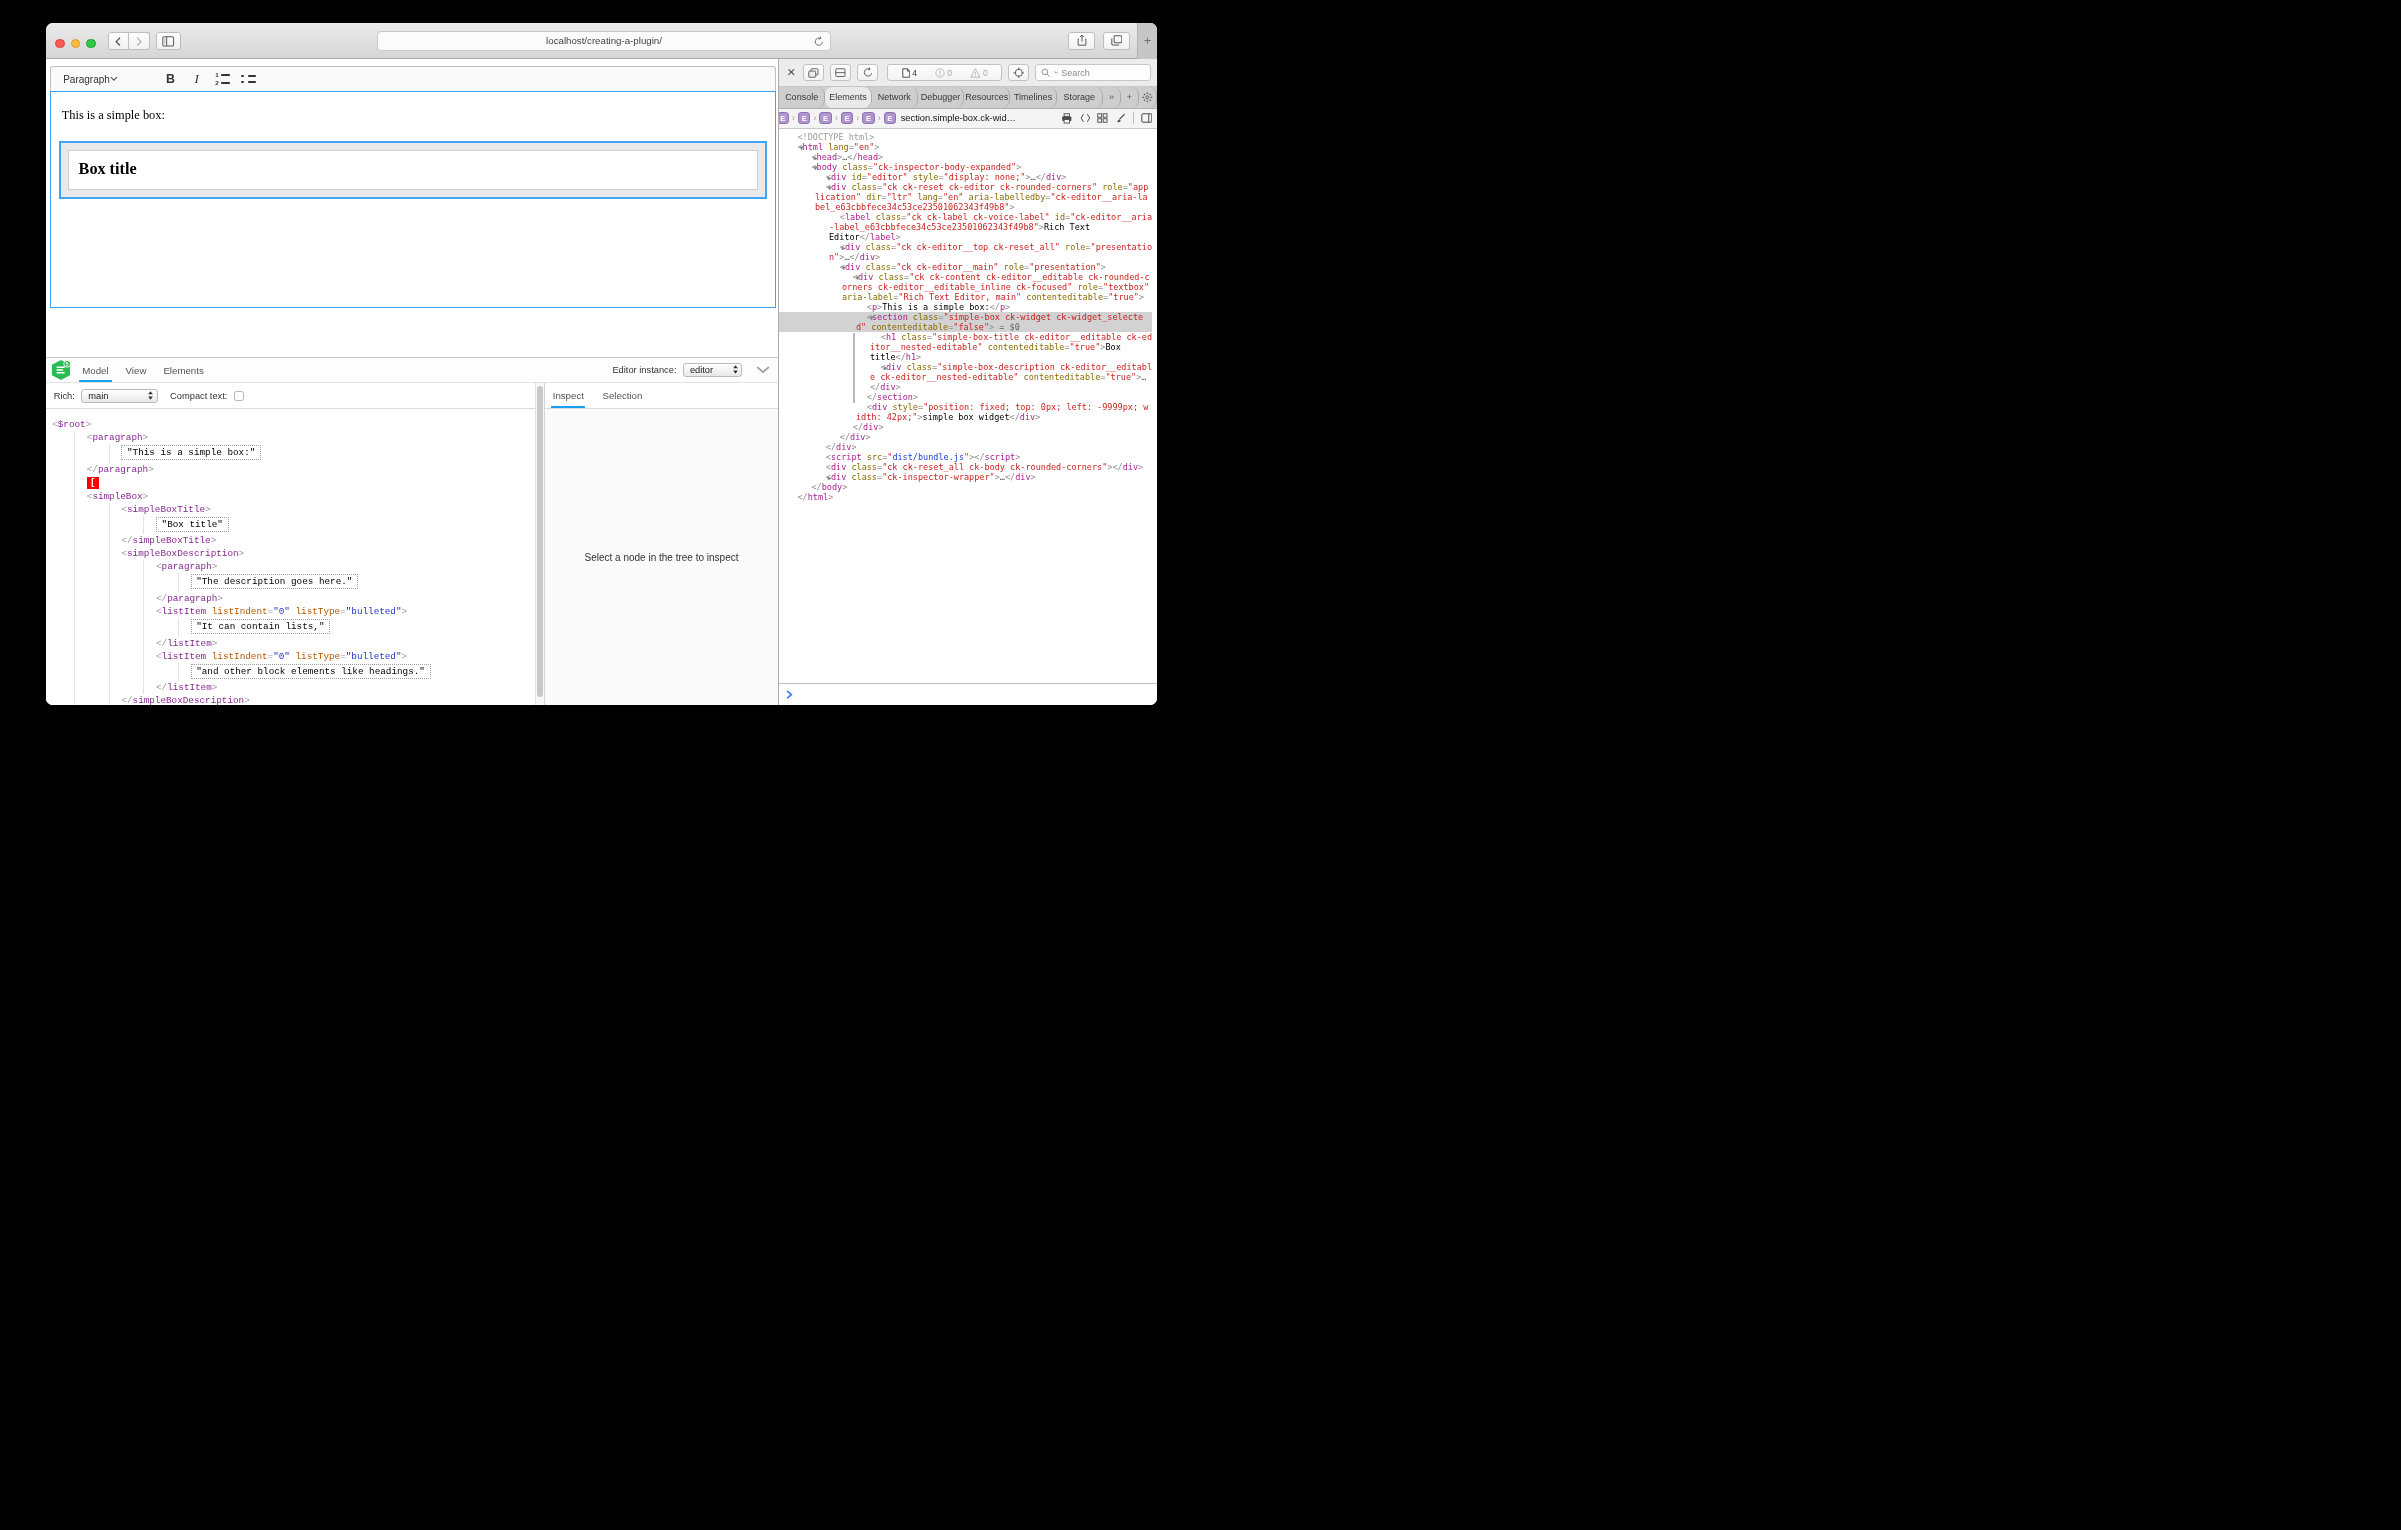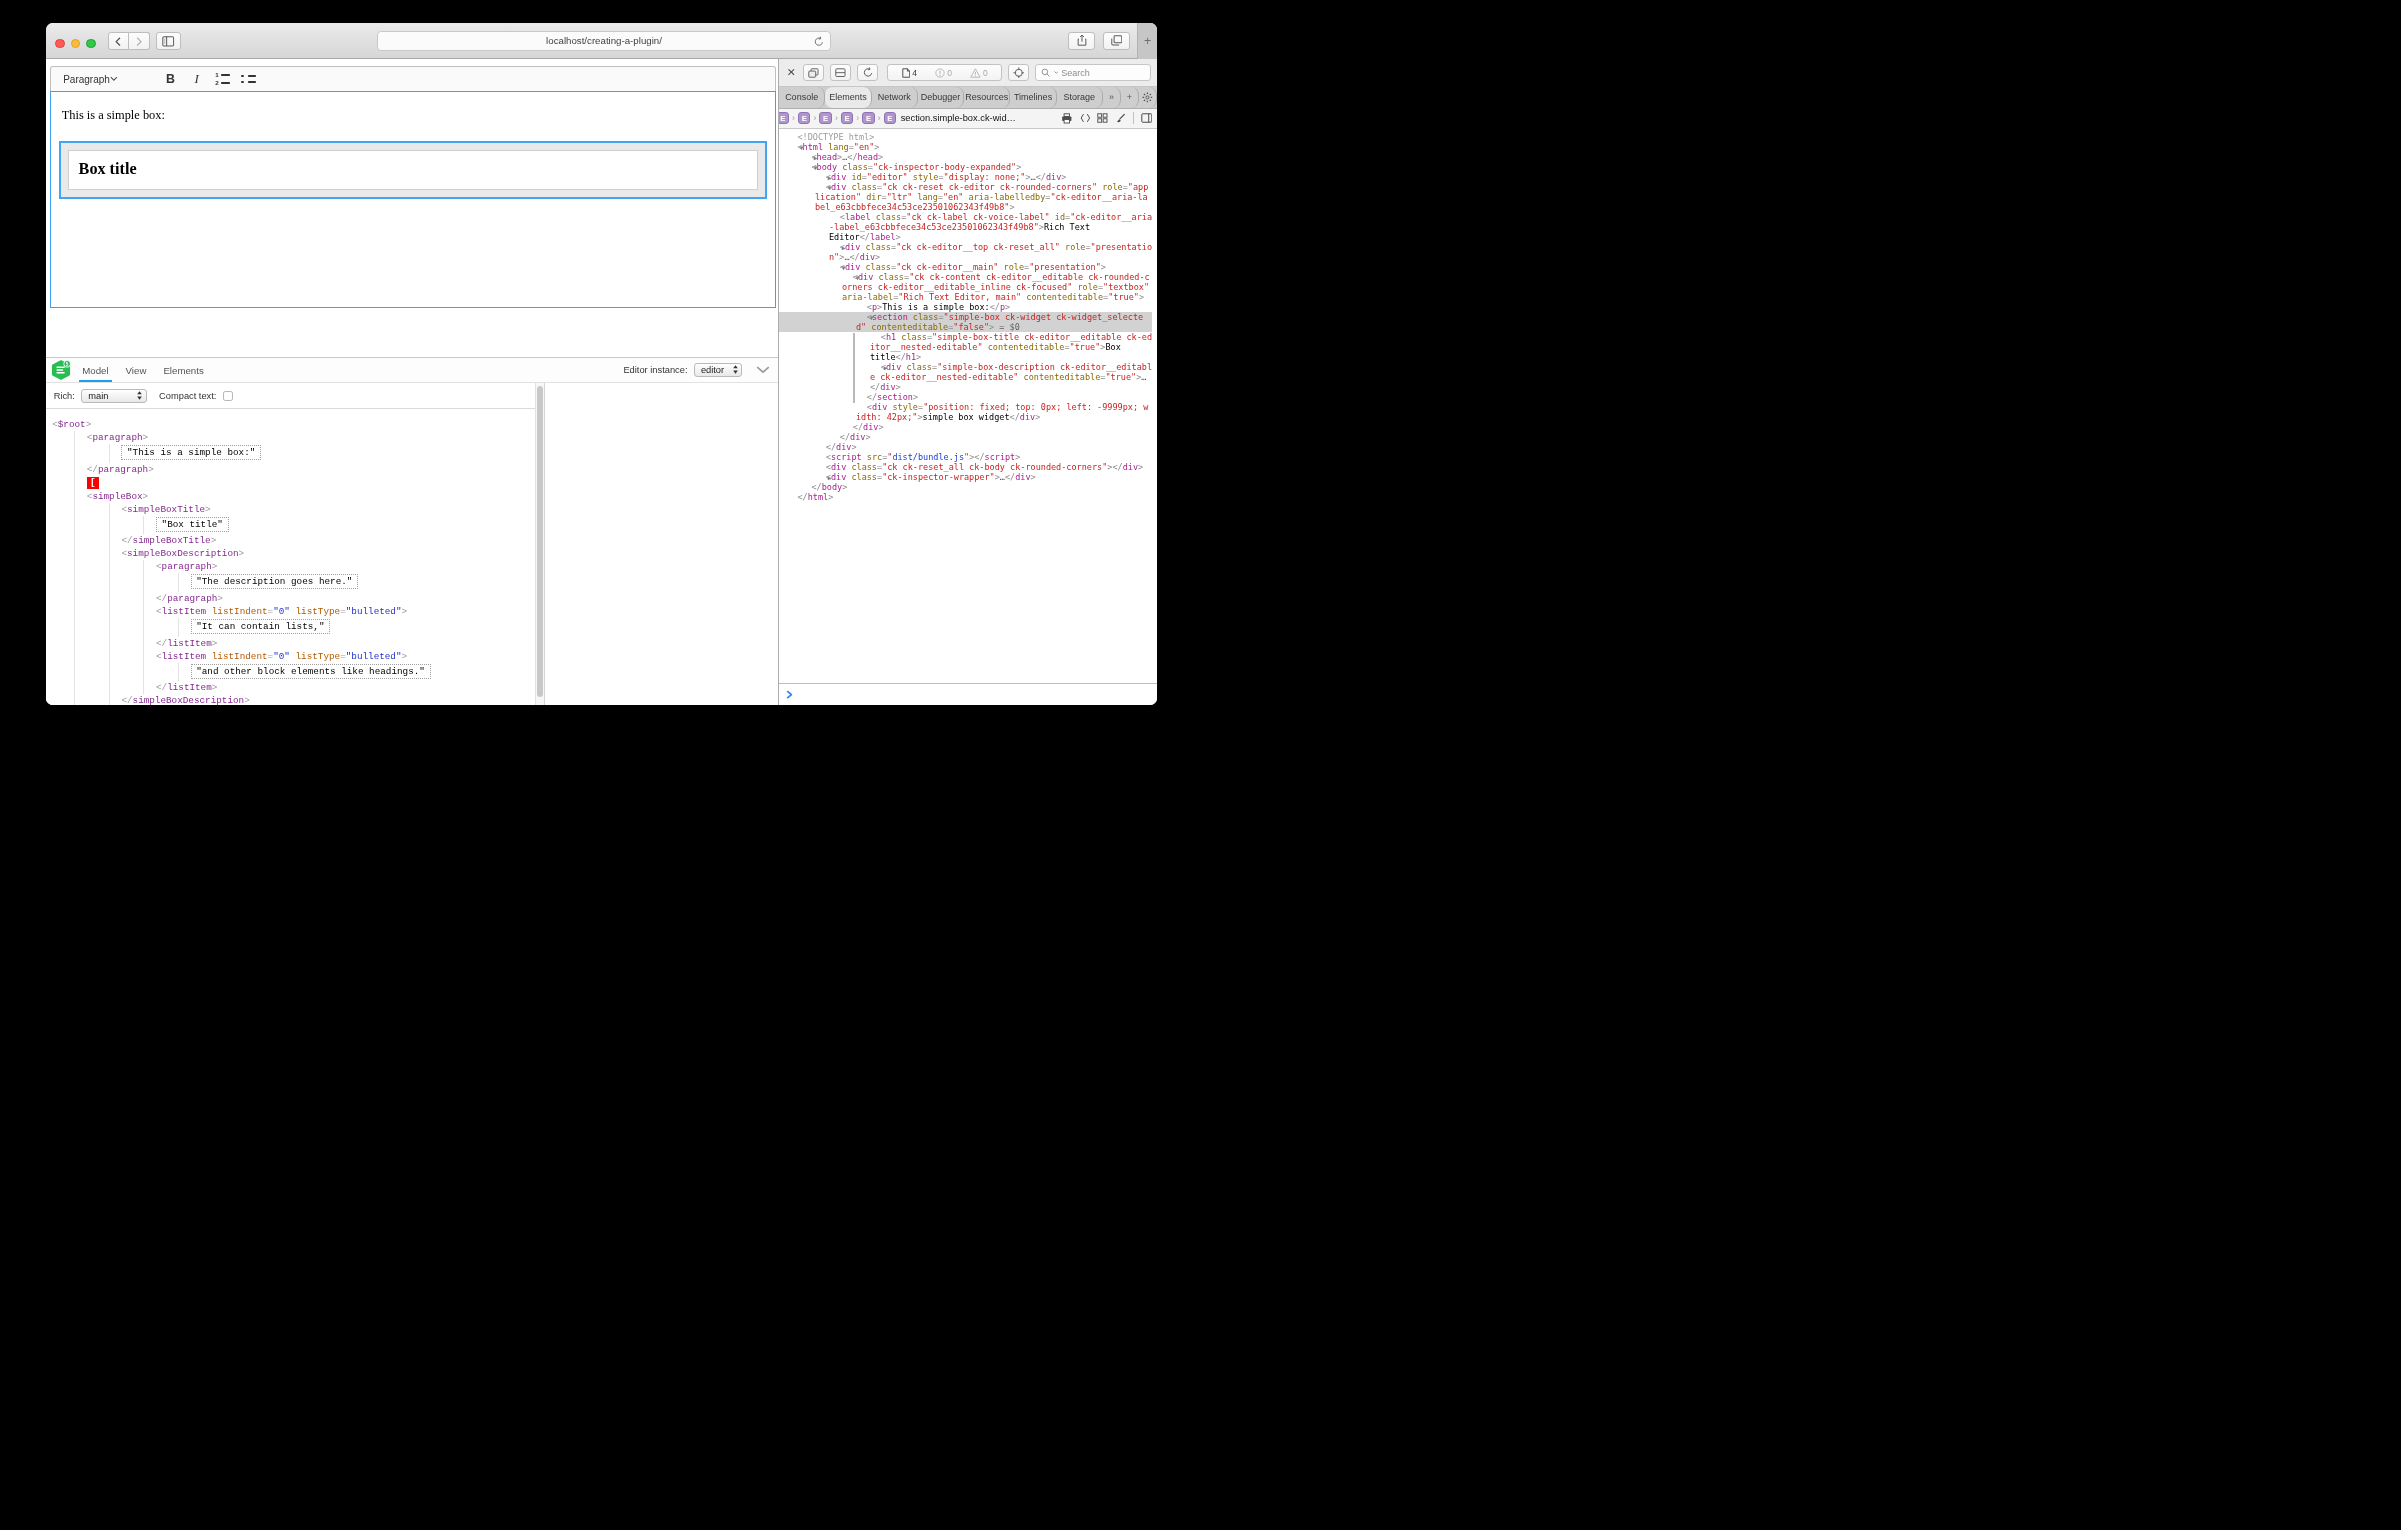--- a/index.html
+++ b/index.html
@@ -67,21 +67,21 @@
   
   .inspector { position:absolute; left:0; right:0; top:298px; bottom:0; border-top:0.8px solid #c9c9c9;
                display:flex; flex-direction:column; background:#fff; }
   .insp-header { height:25px; display:flex; align-items:center; border-bottom:0.8px solid #e2e2e2;
                  padding:0 7.7px 0 3.9px; background:#fdfdfd; }
   .insp-logo { margin:0 10.8px 0 1.5px; position:relative; }
   .insp-tabs { display:flex; gap:17px; height:100%; align-items:center; }
   .insp-tab { font-size:9.7px; color:#555; height:100%; display:flex; align-items:center; position:relative; }
   .insp-tab.active::after { content:""; position:absolute; left:-3.1px; right:-3.1px; bottom:0; height:2.3px; background:#18a0f1; }
   .insp-right { margin-left:auto; display:flex; align-items:center; gap:6.2px; font-size:9.3px; color:#333; }
-  .mac-select { display:flex; align-items:flex-end; gap:8px; background:linear-gradient(#fff,#e8e8e8);
+  .mac-select { display:flex; align-items:flex-end; gap:19px; background:linear-gradient(#fff,#e8e8e8);
                 border:0.8px solid #b9b9b9; border-radius:3.1px; padding:0.8px 2.3px 0.8px 6.2px; font-size:9.3px; color:#222; height:14px; }
   .insp-body { flex:1; display:flex; min-height:0; }
   .insp-left { position:relative; width:499px; border-right:0.8px solid #d5d5d5; display:flex; flex-direction:column; }
   .insp-controls { height:26px; display:flex; align-items:center; gap:6.2px; padding:0 7.7px;
                    border-bottom:0.8px solid #dcdcdc; font-size:9.3px; color:#333; }
   .checkbox { width:10px; height:10px; border:0.8px solid #b5b5b5; border-radius:2.3px; background:#fff; }
   .mt { flex:1; overflow:hidden; padding:9.3px 0 0 6.2px; font-family:Liberation Mono, monospace;
         font-size:9.3px; color:#000; }
   .mt-kids { margin-left:22px; border-left:0.8px solid #e3e3e3; padding-left:11.6px; }
   .mt-row { line-height:13px; white-space:nowrap; }
@@ -361,20 +361,27 @@
                         <div class="mt-row"><span class="pb">&lt;/</span><span class="tg">listItem</span><span class="pb">&gt;</span></div>
                       </div>
                       <div class="mt-row"><span class="pb">&lt;/</span><span class="tg">simpleBoxDescription</span><span class="pb">&gt;</span></div>
                     </div>
                   </div>
                 </div>
               <div class="mt-scroll">
                 <div class="mt-thumb"></div>
               </div>
             </div>
+            <div class="insp-rightpane">
+              <div class="insp-rtabs" id="insp-rtabs">
+                  <div class="insp-rtab active">Inspect</div>
+                  <div class="insp-rtab">Selection</div>
+                </div>
+              <div class="insp-empty">Select a node in the tree to inspect</div>
+            </div>
           </div>
         </div>
       </div>
 
       <div class="devtools">
         <div class="wi-toolbar">
           <div class="wi-close"><span>✕</span></div>
           <div class="wi-btn">
             <span>
                 <svg width="10.8" height="10" viewBox="0 0 14 13">

